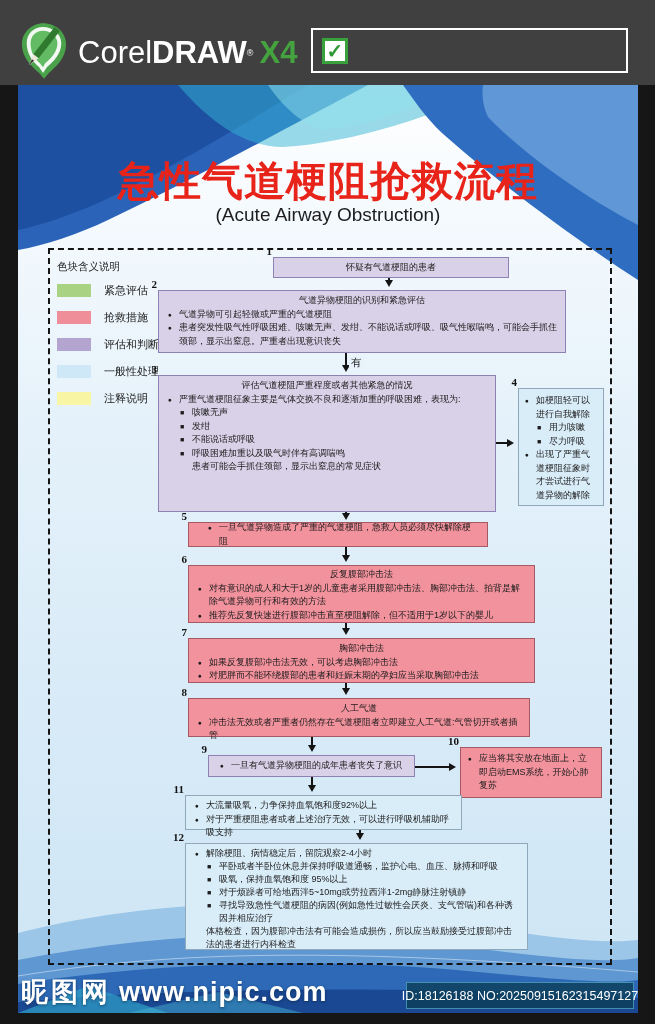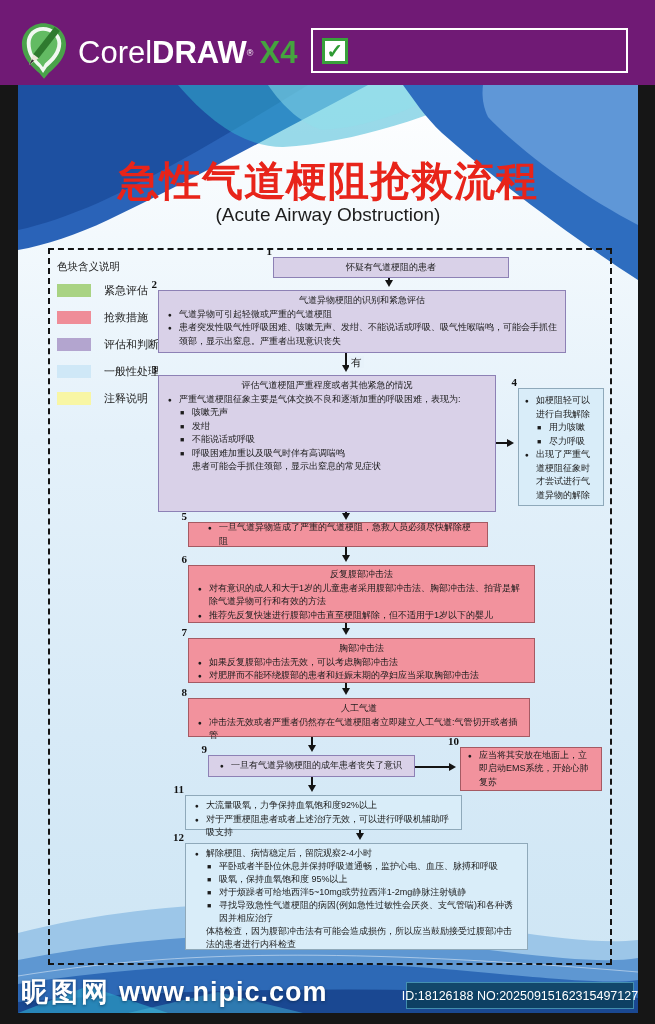--- a/index.html
+++ b/index.html
@@ -1,19 +1,19 @@
 <!DOCTYPE html>
 <html><head>
 <meta charset="utf-8">
 <style>
   html,body{margin:0;padding:0;background:#121212;}
   .canvas{position:relative;width:655px;height:1024px;background:#161616;overflow:hidden;
           font-family:"Liberation Sans",sans-serif;}
   
-  .header{position:absolute;left:0;top:0;width:655px;height:85px;background:#701a75;text-align:right;}
+  .header{position:absolute;left:0;top:0;width:655px;height:85px;background:#404040;text-align:right;}
   .logo{position:absolute;left:20px;top:22px;width:48px;height:58px;}
   .brand{position:absolute;left:78px;top:36px;color:#fff;font-size:31px;line-height:34px;white-space:nowrap;}
   .b-corel{font-weight:400;}
   .b-draw{font-weight:700;}
   .b-reg{font-size:9px;vertical-align:top;}
   .b-x4{font-weight:700;color:#45a33f;margin-left:6px;}
   .note{position:absolute;left:311px;top:28px;width:317px;height:45px;border:2px solid #fff;
         box-sizing:border-box;display:flex;align-items:center;padding-left:9px;}
   .chk{width:26px;height:26px;background:#fff;border:3px solid #39a13b;box-sizing:border-box;
        display:flex;align-items:center;justify-content:center;color:#2f9a33;font-weight:700;font-size:20px;line-height:1;}
@@ -54,21 +54,21 @@
   .vcenter .items{display:flex;flex-direction:column;justify-content:center;width:100%;}
   #n1{left:255px;top:172px;width:236px;height:21px;padding:0;display:flex;align-items:center;justify-content:center;}
   #n2{left:140px;top:205px;width:408px;height:63px;}
   #n3{left:140px;top:290px;width:338px;height:137px;}
   #n4{left:500px;top:303px;width:86px;height:118px;padding:5px 5px;}
   #n5{left:170px;top:437px;width:300px;height:25px;padding:0 8px 0 18px;}
   #n6{left:170px;top:480px;width:347px;height:58px;padding-top:2px;}
   #n7{left:170px;top:553px;width:347px;height:45px;}
   #n8{left:170px;top:613px;width:342px;height:39px;}
   #n9{left:190px;top:670px;width:207px;height:22px;padding:0 6px 0 10px;}
-  #n10{left:442px;top:662px;width:142px;height:44px;padding:9px 6px;}
+  #n10{left:442px;top:662px;width:142px;height:51px;padding:9px 6px;}
   #n11{left:167px;top:710px;width:277px;height:35px;}
   #n12{left:167px;top:758px;width:343px;height:107px;line-height:13px;}
   
   .av{position:absolute;z-index:3;width:0;border-left:2px solid #141414;}
   .av::after{content:"";position:absolute;bottom:-6px;left:-5px;width:0;height:0;
              border:4px solid transparent;border-top:7px solid #141414;}
   .ah{position:absolute;z-index:3;height:0;border-top:2px solid #141414;}
   .ah::after{content:"";position:absolute;right:-6px;top:-5px;width:0;height:0;
              border:4px solid transparent;border-left:7px solid #141414;}
   .a12{left:370px;top:193px;height:7px;}

